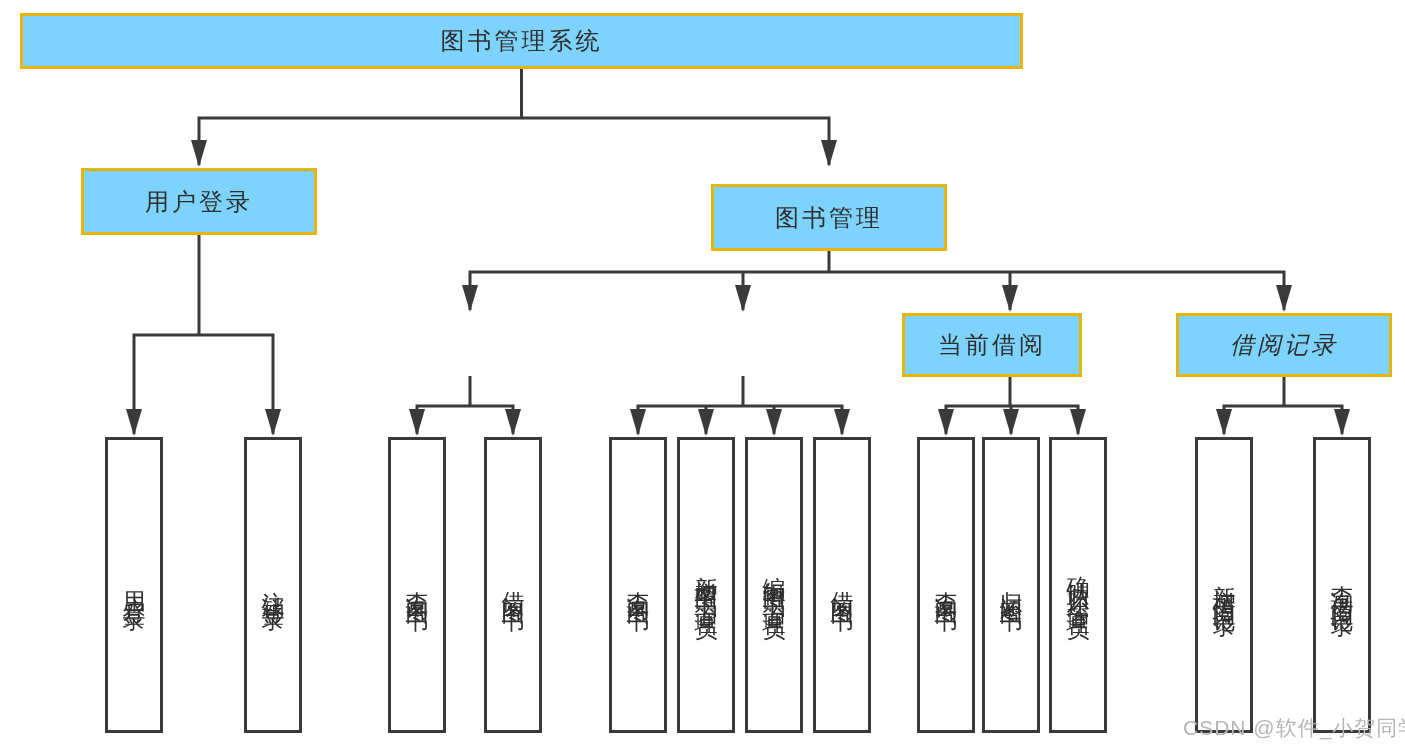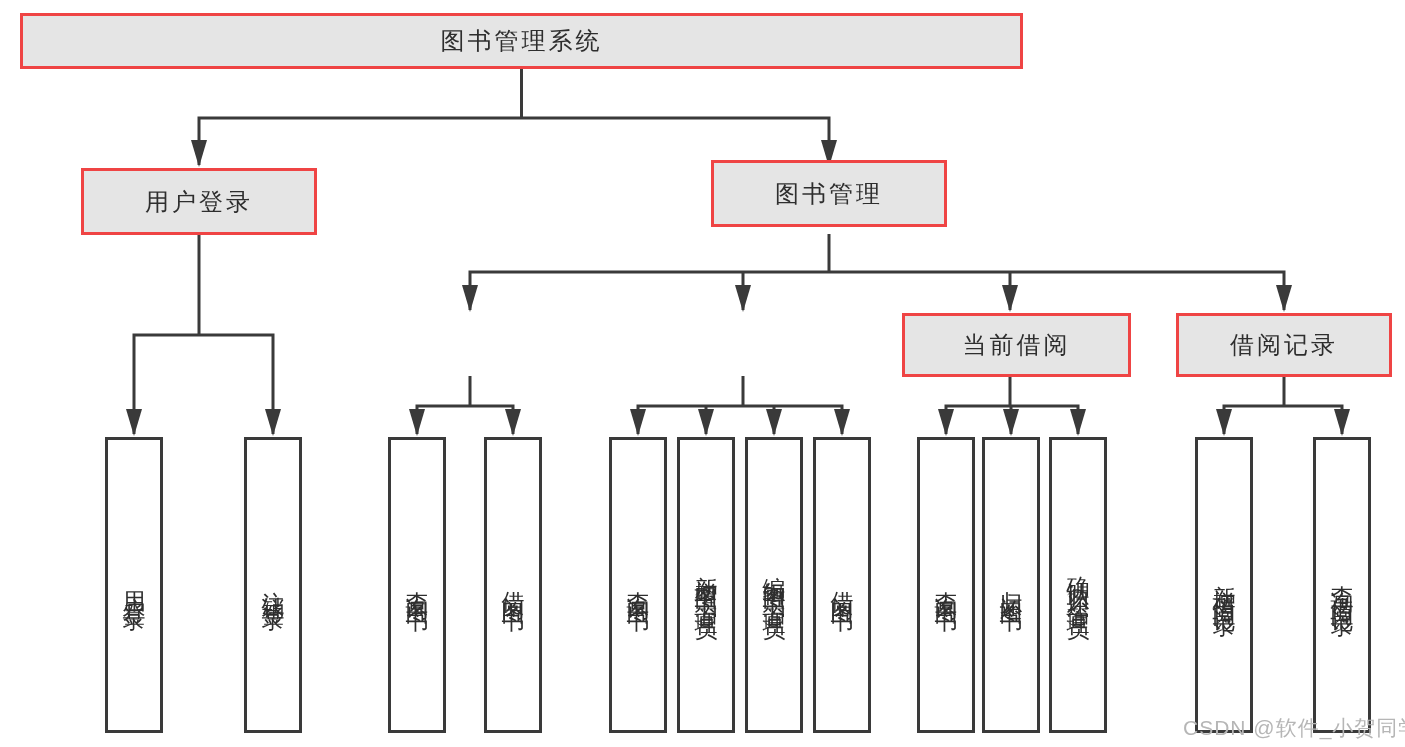--- a/index.html
+++ b/index.html
@@ -17,22 +17,22 @@
   }
   #connectors {
     position: absolute;
     left: 0;
     top: 0;
     pointer-events: none;
   }
   .hbox {
     position: absolute;
     box-sizing: border-box;
-    background: #e5e5e5;
-    border: 3px solid #ef4444;
+    background: #7dd3fc;
+    border: 3px solid #eab308;
     display: flex;
     align-items: center;
     justify-content: center;
     font-size: 24px;
     letter-spacing: 3px;
     color: #2e2e2e;
     white-space: nowrap;
   }
   .vbox {
     position: absolute;
@@ -123,24 +123,24 @@
       <polygon points="1003,409 1019,409 1011,436"></polygon>
       <polygon points="1070,409 1086,409 1078,436"></polygon>
       <polygon points="1216,409 1232,409 1224,436"></polygon>
       <polygon points="1334,409 1350,409 1342,436"></polygon>
     </g>
   </svg>
 
   <div class="hbox" style="left:20px; top:13px; width:1003px; height:56px;">图书管理系统</div>
 
   <div class="hbox" style="left:81px; top:168px; width:236px; height:67px;">用户登录</div>
-  <div class="hbox" style="left:711px; top:160px; width:236px; height:67px;">图书管理</div>
+  <div class="hbox" style="left:711px; top:184px; width:236px; height:67px;">图书管理</div>
 
-  <div class="hbox" style="left:902px; top:313px; width:229px; height:64px;">当前借阅</div>
-  <div class="hbox" style="left:1176px; top:313px; width:216px; height:64px;">借阅记录</div>
+  <div class="hbox" style="left:902px; top:313px; width:180px; height:64px;">当前借阅</div>
+  <div class="hbox" style="left:1176px; top:313px; width:216px; height:64px;font-style:italic;">借阅记录</div>
 
   <div class="vbox" style="left:105px;">用户登录</div>
   <div class="vbox" style="left:244px;">注销登录</div>
 
   <div class="vbox" style="left:388px;">查询图书</div>
   <div class="vbox" style="left:484px;">借阅图书</div>
 
   <div class="vbox" style="left:609px;">查询图书</div>
   <div class="vbox" style="left:677px;">新增图书（管理员）</div>
   <div class="vbox" style="left:745px;">编辑图书（管理员）</div>

